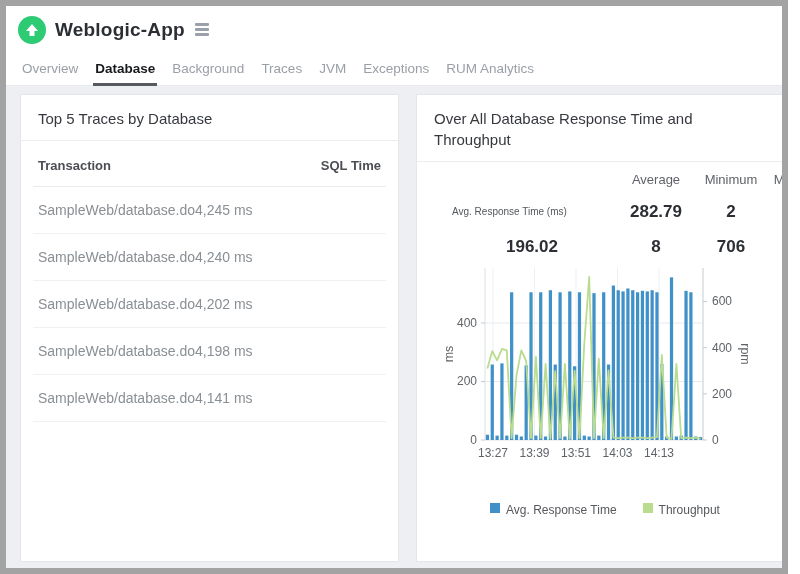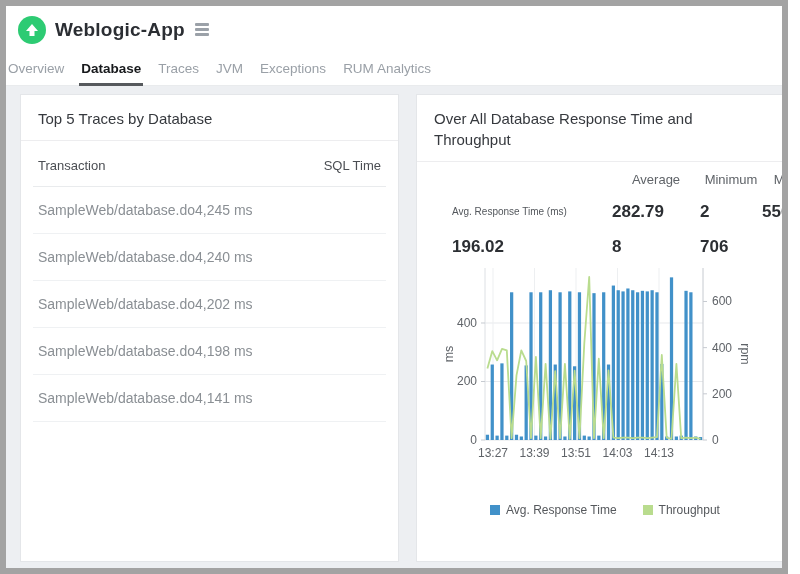--- a/index.html
+++ b/index.html
@@ -12,54 +12,54 @@
   .app-header { position:absolute; top:0; left:0; right:0; height:47px; background:#fff;
                 display:flex; align-items:center; padding-left:12px; }
   .app-icon { width:28px; height:28px; border-radius:50%; background:#2dcb73;
               display:flex; align-items:center; justify-content:center; flex:0 0 auto; }
   .app-title { font-size:19px; font-weight:bold; color:#2b2e33; margin-left:9px; letter-spacing:.2px; }
   .hamburger { margin-left:7px; display:flex; flex-direction:column; gap:2.5px; cursor:pointer; padding:3px; }
   .hamburger span { display:block; width:14px; height:2.5px; background:#9ba1a8; border-radius:1px; }
 
   
   .tabs { position:absolute; top:47px; left:0; right:0; height:33px; background:#fff;
-          display:flex; align-items:stretch; gap:13px; 
+          display:flex; align-items:stretch; gap:13px; padding-left:14px;
           box-shadow: inset 0 -1px 0 #e9ebed; font-size:13.5px; color:#9aa0a7; }
   .tab { display:flex; align-items:center; padding:0 2px; border-bottom:3px solid transparent; cursor:pointer; white-space:nowrap; }
   .tab.active { color:#17191c; font-weight:bold; border-bottom-color:#56595d; }
 
   
   .content { position:absolute; top:80px; left:0; right:0; bottom:0; background:#edeff2;padding-left:24px; }
   .card { position:absolute; top:8px; background:#fff; border:1px solid #e4e6e9; height:468px; }
   .card-left  { left:14px;  width:379px; }
   .card-right { left:410px; width:378px; overflow:hidden; }
   .card-title { font-size:15px; color:#36393e; padding:13px 17px 11px; line-height:21px; }
   .card-right .card-title { max-width:310px; }
   .card-divider { border-bottom:1px solid #ededef; }
 
   
   .trace-table { margin:0 12px; }
   .trace-head { display:flex; justify-content:space-between; padding:17px 5px 13px;
-                font-size:13px; font-weight:normal; color:#4b4e53; border-bottom:1px solid #e9ebed; }
+                font-size:13px; font-weight:bold; color:#4b4e53; border-bottom:1px solid #e9ebed; }
   .trace-row { display:flex; justify-content:flex-start; padding:15px 5px;
                font-size:14px; color:#8a8f94; border-bottom:1px solid #eff1f3; cursor:pointer; }
 
   
   .stats { margin-top:10px; padding-left:35px; display:grid;
            grid-template-columns:160px 88px 62px 80px; row-gap:15px; align-items:start;
            width:max-content; }
   .stats .h { font-size:13px; color:#5f6368; text-align:center; white-space:nowrap; }
   .stats .lbl { font-size:10px; color:#53575c; line-height:19px; padding-right:24px; }
-  .stats .val { font-size:17px; font-weight:bold; color:#2c2f33; text-align:left; white-space:nowrap; }
+  .stats .val { font-size:17px; font-weight:bold; color:#2c2f33; text-align:center; white-space:nowrap; }
 
   
   .chart-svg { position:absolute; left:26px; top:166px; }
   .legend { position:absolute; left:0; right:0; top:408px; display:flex; justify-content:center;
             gap:26px; font-size:12px; color:#55585c; }
-  .legend-item { display:flex; align-items:center; gap:6px; cursor:pointer; }
+  .legend-item { display:flex; align-items:flex-start; gap:6px; cursor:pointer; }
   .swatch { display:inline-block; width:10px; height:10px; }
 </style>
 </head>
 <body>
 
 <div class="page">
 
   <div class="app-header">
     <div class="app-icon">
       <svg width="14" height="14" viewBox="0 0 14 14">
@@ -70,20 +70,21 @@
     <div class="hamburger">
         <span></span>
         <span></span>
         <span></span>
       </div>
   </div>
 
   <div class="tabs">
     <div class="tab">Overview</div>
     <div class="tab active">Database</div>
+    <div class="tab">Background</div>
     <div class="tab">Traces</div>
     <div class="tab">JVM</div>
     <div class="tab">Exceptions</div>
     <div class="tab">RUM Analytics</div>
   </div>
 
   <div class="content">
 
     <div class="card card-left">
       <div class="card-title">Top 5 Traces by Database</div>

